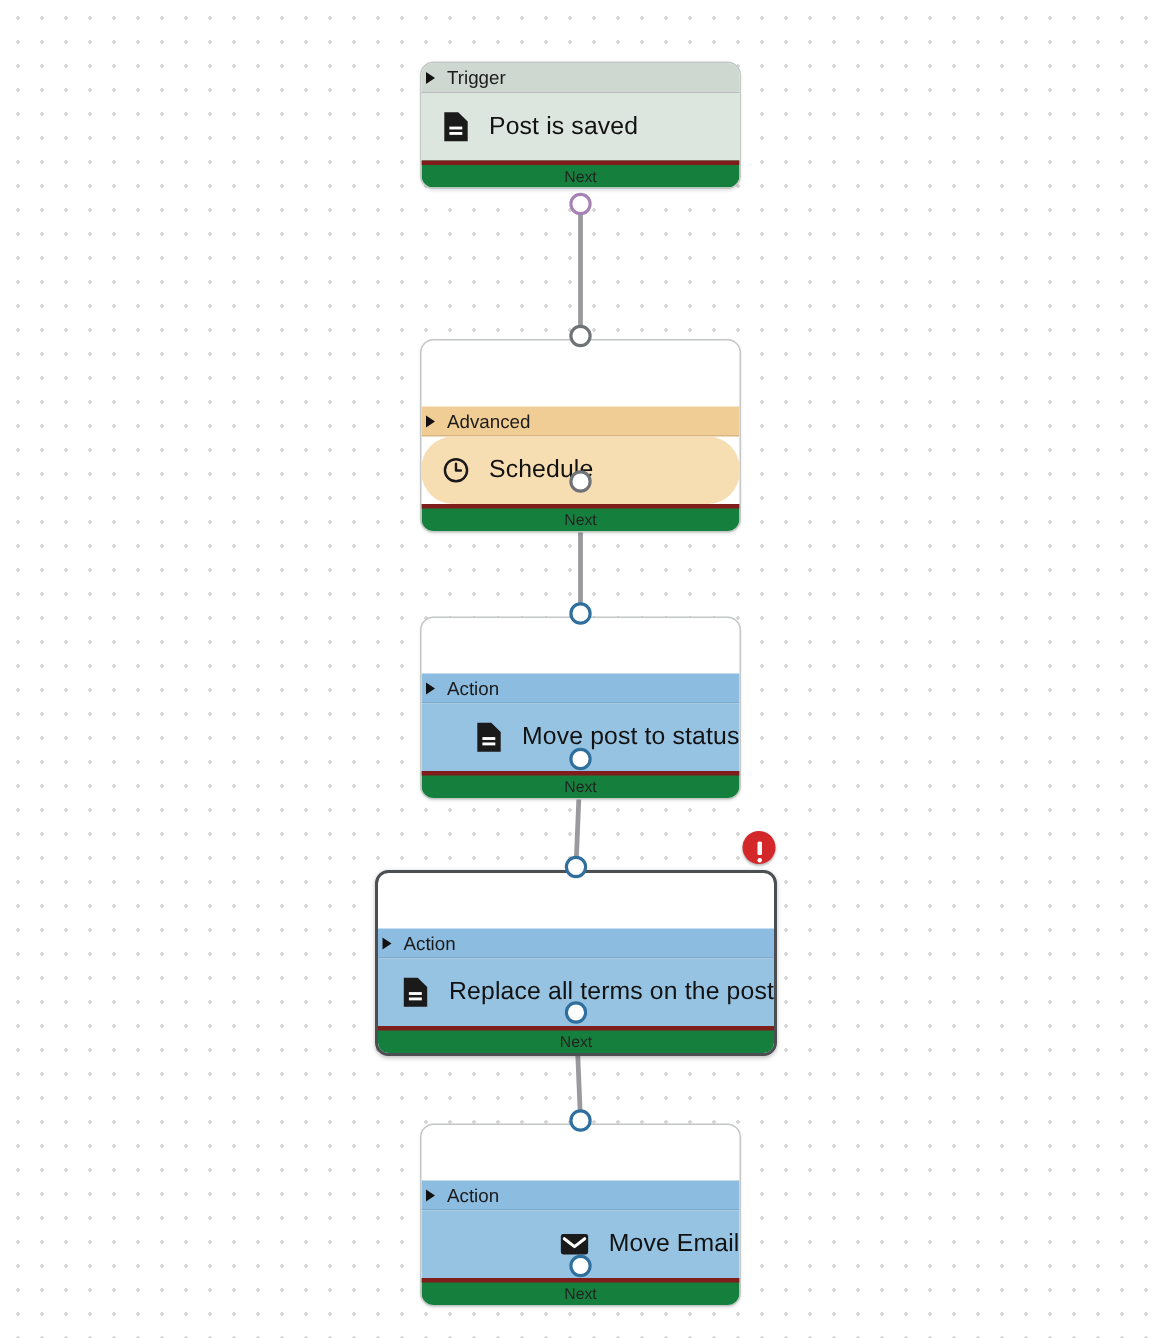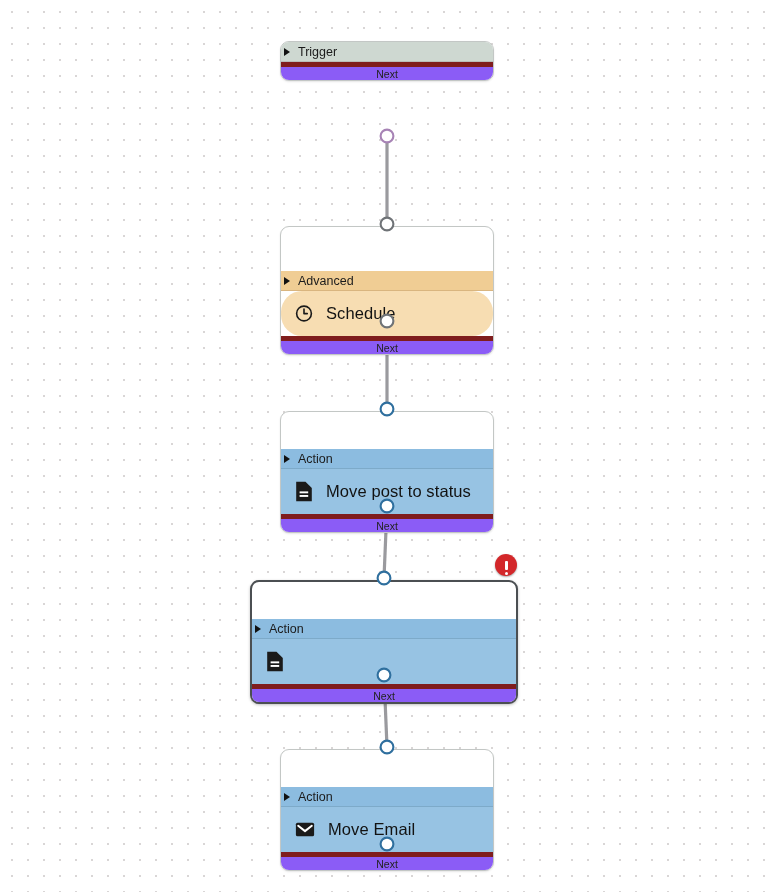--- a/index.html
+++ b/index.html
@@ -88,37 +88,37 @@
   }
   .node-title {
     font-size: 16.5px;
     color: #121212;
     letter-spacing: .1px;
     white-space: nowrap;
   }
 
   .node-footer {
     height: 18px;
-    background: #8b5cf6;
-    border-top: 5px solid #7f1d1d;
+    background: #15803d;
+    border-top: 3px solid #7f1d1d;
     display: flex;
     align-items: center;
     justify-content: center;
     font-size: 10.5px;
     color: #232323;
     box-sizing: border-box;
   }
 
   
   .hdr-trigger  { background: #ced8d1; }
   .bdy-trigger  { background: #dde5df; }
   .hdr-advanced { background: #f0cd94; margin-top: 44px; }
   .bdy-advanced { background: #f7ddb2; border-radius: 21px; }
   .hdr-action   { background: #8cbce0; margin-top: 37px; }
-  .bdy-action   { background: #97c3e3; }
+  .bdy-action   { background: #97c3e3; justify-content: flex-end; }
 
   
   .error-badge {
     position: absolute;
     width: 22px;
     height: 22px;
     border-radius: 50%;
     background: #d3272a;
     box-shadow: 0 1px 2px rgba(0,0,0,0.35);
     display: flex;
@@ -158,20 +158,28 @@
 
     <line x1="384" y1="675" x2="387" y2="747" stroke="#9a9a9e" stroke-width="3.2"></line>
   </svg>
 
   <div class="node" id="n1" style="left:280px; top:41px; width:214px;">
     <div class="node-header hdr-trigger">
       <span class="caret"></span>
       <span>Trigger</span>
     </div>
     <div class="node-divider"></div>
+    <div class="node-body bdy-trigger">
+      <svg class="nicon" viewBox="0 0 18 21">
+        <path d="M1.2 0.8 h9.3 L16.8 7 v13.2 H1.2 Z" fill="#1a1a1a"></path>
+        <rect x="4.6" y="10.4" width="8.6" height="1.9" fill="#ffffff"></rect>
+        <rect x="4.6" y="14.0" width="8.6" height="1.9" fill="#ffffff"></rect>
+      </svg>
+      <span class="node-title">Post is saved</span>
+    </div>
     <div class="node-footer">Next</div>
   </div>
 
   <svg style="position:absolute;left:378px;top:127px;width:18px;height:18px;">
     <circle cx="9" cy="9" r="6.4" fill="#ffffff" stroke="#a783b5" stroke-width="2.1"></circle>
   </svg>
 
   <div class="node" id="n2" style="left:280px; top:226px; width:214px;">
     <div class="node-header hdr-advanced">
       <span class="caret"></span>
@@ -222,20 +230,21 @@
       <span class="caret"></span>
       <span>Action</span>
     </div>
     <div class="node-divider" style="background:#7daac9"></div>
     <div class="node-body bdy-action">
       <svg class="nicon" viewBox="0 0 18 21">
         <path d="M1.2 0.8 h9.3 L16.8 7 v13.2 H1.2 Z" fill="#1a1a1a"></path>
         <rect x="4.6" y="10.4" width="8.6" height="1.9" fill="#ffffff"></rect>
         <rect x="4.6" y="14.0" width="8.6" height="1.9" fill="#ffffff"></rect>
       </svg>
+      <span class="node-title">Replace all terms on the post</span>
     </div>
     <div class="node-footer">Next</div>
   </div>
   <svg style="position:absolute;left:375px;top:569px;width:18px;height:18px;">
     <circle cx="9" cy="9" r="6.4" fill="#ffffff" stroke="#2f6f9e" stroke-width="2.1"></circle>
   </svg>
   <svg style="position:absolute;left:375px;top:666px;width:18px;height:18px;">
     <circle cx="9" cy="9" r="6.4" fill="#ffffff" stroke="#2f6f9e" stroke-width="2.1"></circle>
   </svg>
 

